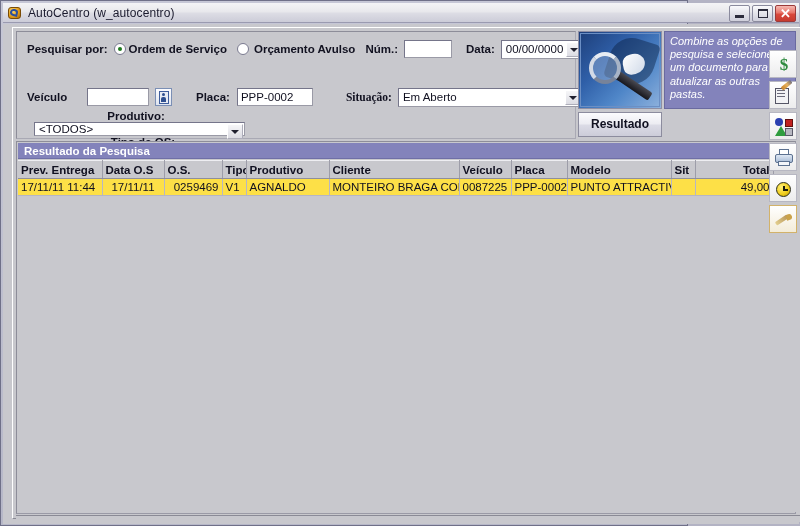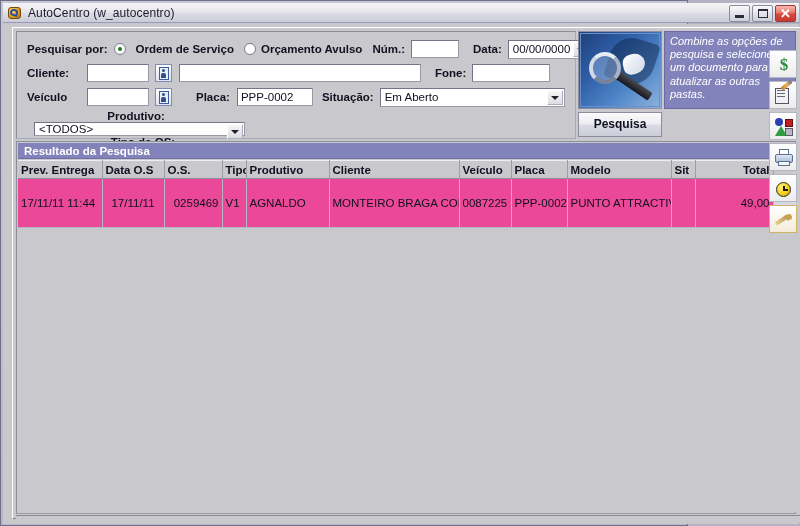--- a/index.html
+++ b/index.html
@@ -397,24 +397,24 @@
     text-align: left;
     padding: 0 3px;
     border-right: 1px solid #9d9da9;
     border-bottom: 1px solid #8f8f9c;
     border-top: 1px solid #eeeef2;
     white-space: nowrap;
     overflow: hidden;
   }
   table.dg th.num { text-align: right; }
   table.dg td {
-    background: #ec4899;
+    background: #fde047;
     color: #101020;
     height: 16px;
-    padding: 16px 3px;
+    padding: 0 3px;
     border-right: 1px solid #b6b6c4;
     border-bottom: 1px solid #b6b6c4;
     white-space: nowrap;
     overflow: hidden;
   }
   table.dg td.num { text-align: right; }
   table.dg td.ctr { text-align: center; }
 
   .folder-cell { position: relative; padding: 0 !important; background: #d6d6e2 !important; }
   .folder-ico {
@@ -627,52 +627,42 @@
     </div>
 
     <div class="client">
       <div class="inner-panel">
 
         <div class="form-zone">
 
           <div class="form-row" style="top:6px; left:10px;">
             <span class="lbl">Pesquisar por:</span>
             <span class="radio on" style="margin-left:6px;"></span>
-            <span class="lbl" style="margin-left:10px;">Ordem de Serviço</span>
+            <span class="lbl" style="margin-left:3px;">Ordem de Serviço</span>
             <span class="radio" style="margin-left:10px;"></span>
             <span class="lbl" style="margin-left:5px;">Orçamento Avulso</span>
             <span class="lbl" style="margin-left:10px;">Núm.:</span>
             <input class="inp" style="width: 48px; margin-left: 6px;" value="">
             <span class="lbl" style="margin-left:14px;">Data:</span>
             <span class="combo" style="width:83px; margin-left:6px;">
               <span class="cval">00/00/0000</span>
               <span class="arrow"></span>
             </span>
           </div>
 
-          <div class="form-row" style="top:30px; left:10px;">
-            <span class="lbl" style="width:52px; display:inline-block;">Cliente:</span>
-            <input class="inp" style="width: 62px; margin-left: 8px;" value="">
-            <span class="lookup" style="margin-left:6px;">
-                <span class="glyph"></span>
-              </span>
-            <input class="inp" style="width: 242px; margin-left: 7px;" value="">
-            <span class="lbl" style="margin-left:14px;">Fone:</span>
-            <input class="inp" style="width: 78px; margin-left: 6px;" value="">
-          </div>
 
           <div class="form-row" style="top:54px; left:10px;">
             <span class="lbl" style="width:52px; display:inline-block;">Veículo</span>
             <input class="inp" style="width: 62px; margin-left: 8px;" value="">
             <span class="lookup" style="margin-left:6px;">
                 <span class="glyph"></span>
               </span>
             <span class="lbl" style="margin-left:24px;">Placa:</span>
             <input class="inp" style="width: 76px; margin-left: 7px;" value="PPP-0002">
-            <span class="lbl" style="margin-left:9px;">Situação:</span>
+            <span class="lbl" style="margin-left:33px;font-family:Liberation Serif, serif;">Situação:</span>
             <span class="combo" style="width:185px; margin-left:6px;">
               <span class="cval">Em Aberto</span>
               <span class="arrow"></span>
             </span>
           </div>
 
           <div class="form-row" style="top:78px; left:10px;flex-direction:column;">
             <span class="lbl">Produtivo:</span>
             <span class="combo" style="width:211px; margin-left:7px;">
               <span class="cval">&lt;TODOS&gt;</span>
@@ -690,21 +680,21 @@
           <div class="mag-box">
             <div class="mag-inner"></div>
             <div class="mag-shadow"></div>
             <div class="mag-blob"></div>
             <div class="mag-handle"></div>
             <div class="mag-ring"></div>
           </div>
           <div class="help-box">
             <div class="help-text">Combine as opções de pesquisa e selecione um documento para atualizar as outras pastas.</div>
           </div>
-          <div class="btn btn-pesquisar">Pesquisa</div>
+          <div class="btn btn-pesquisar">Resultado</div>
         </div>
 
         <div class="result-wrap">
           <div class="result-title">Resultado da Pesquisa</div>
           <div class="grid">
             <table class="dg">
               <colgroup>
                 <col style="width:84px">
                   <col style="width:62px">
                   <col style="width:58px">

